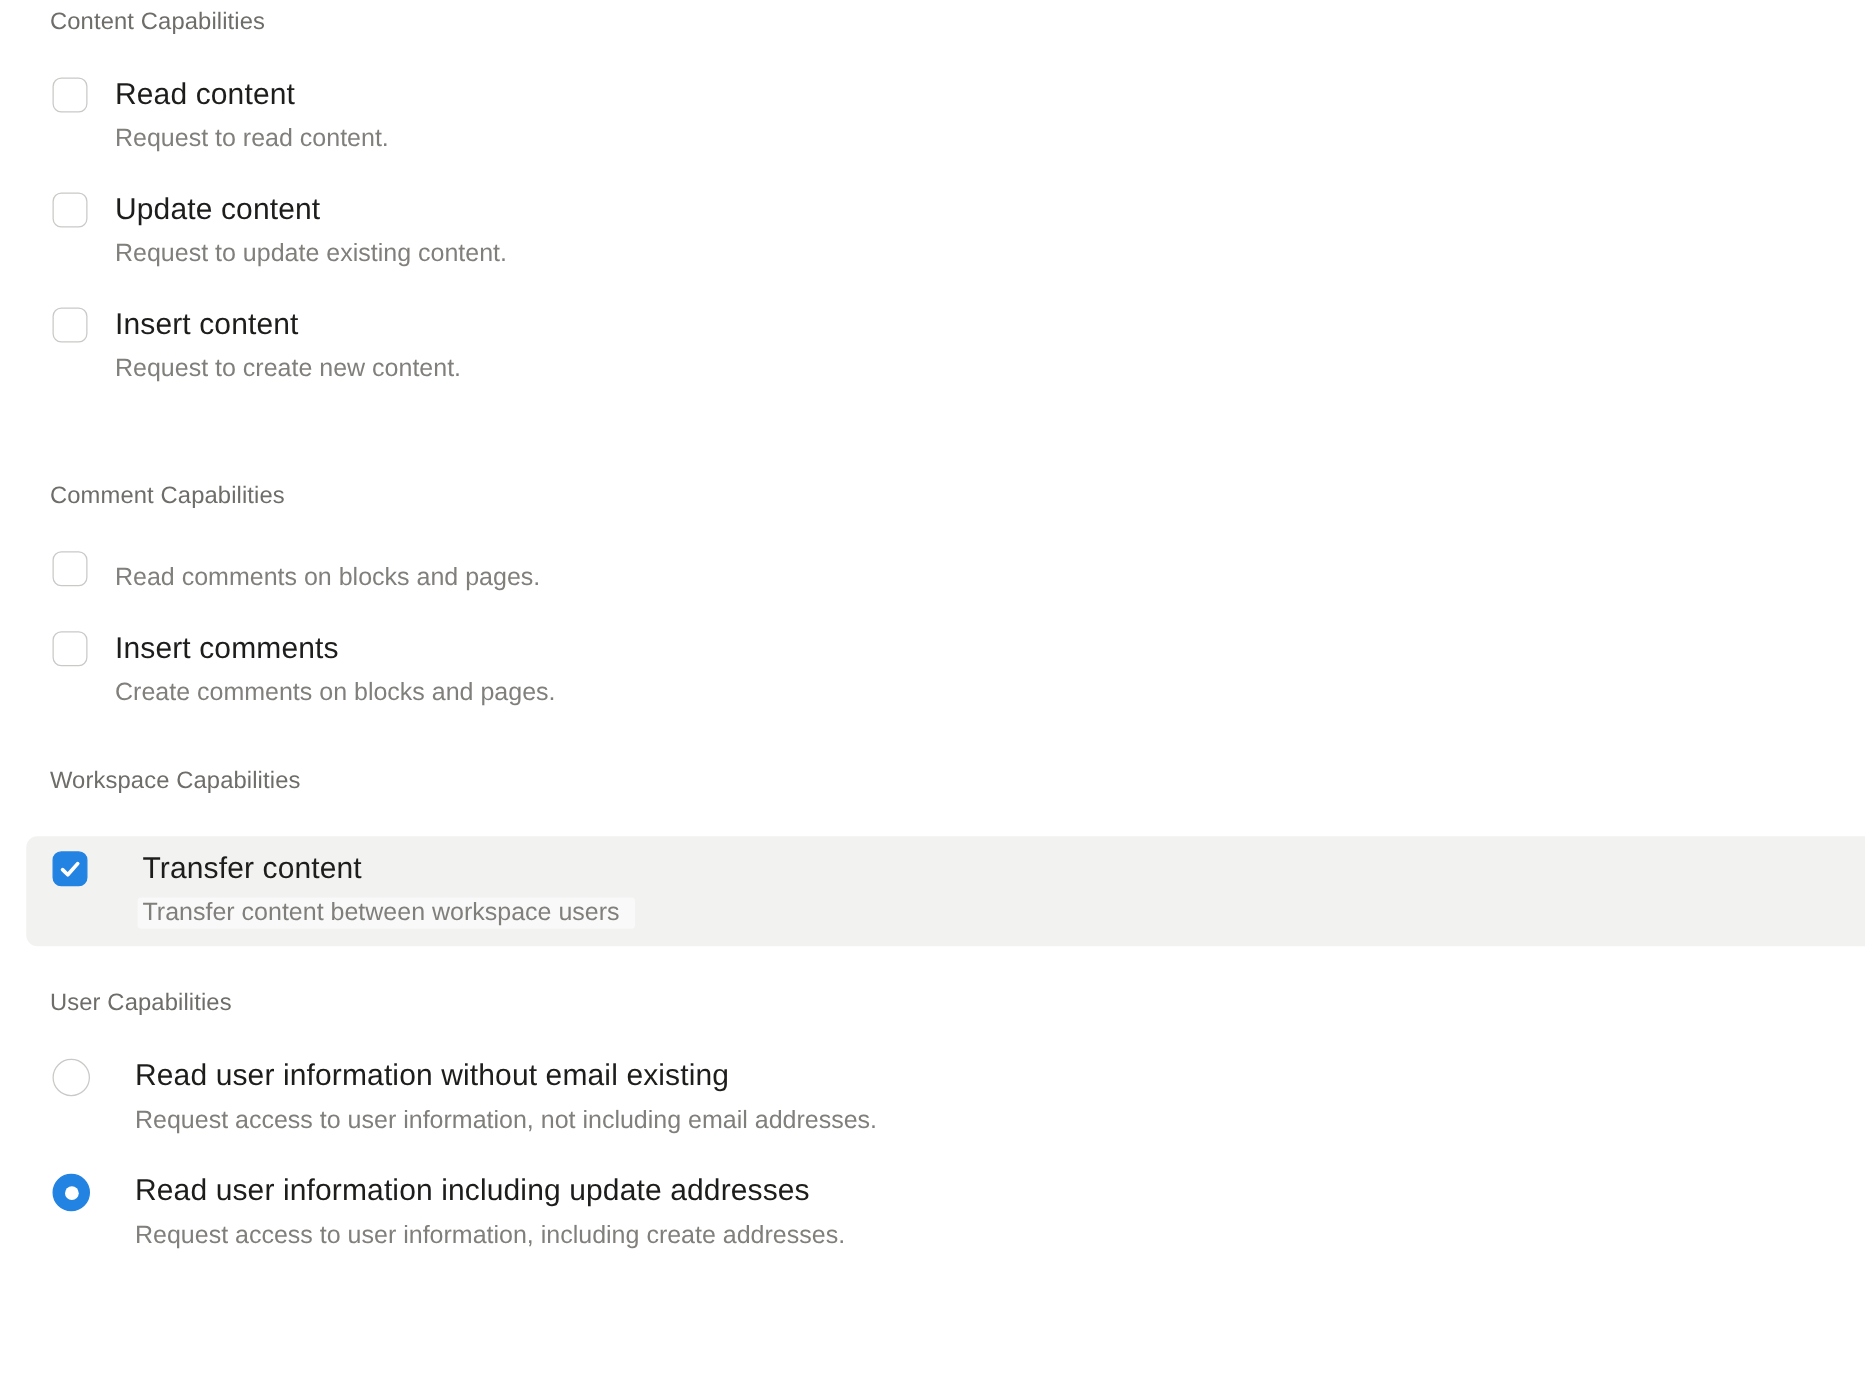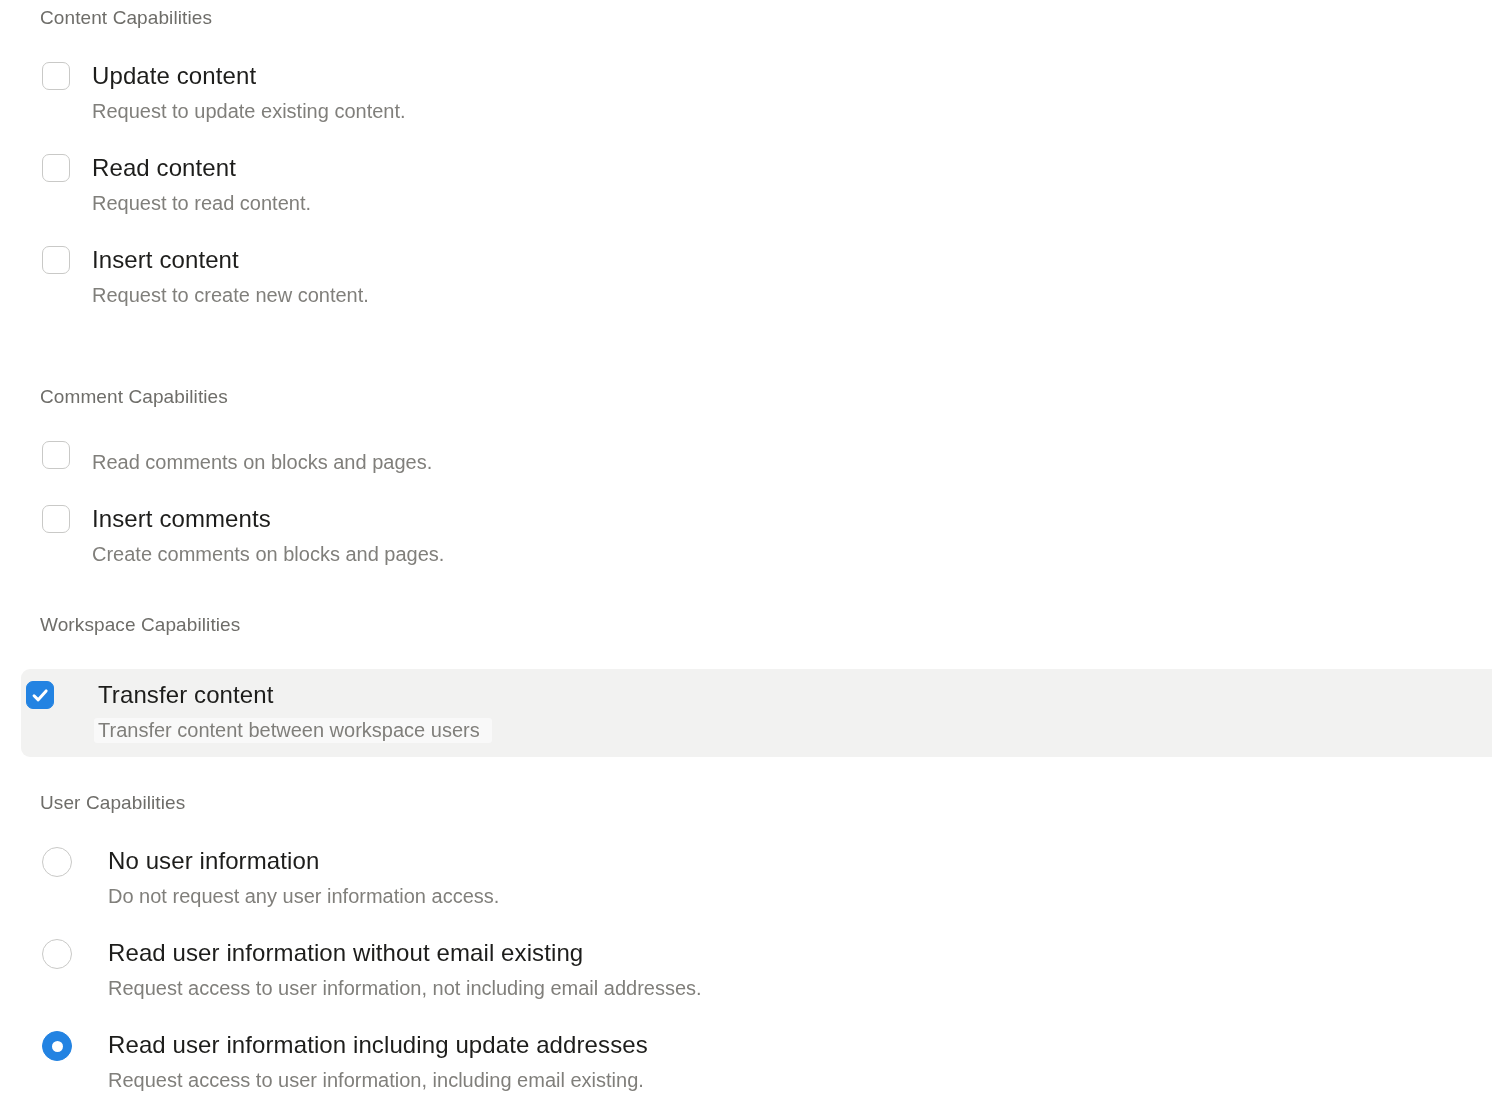--- a/index.html
+++ b/index.html
@@ -60,52 +60,52 @@
     color:var(--label-text);letter-spacing:.1px;cursor:pointer;
   }
   .row-desc{
     font-size:20px;line-height:24px;font-weight:400;
     color:var(--secondary-text);margin-top:9px;
   }
   .ws-row{
     margin:0 0 0 21px;
     background:var(--highlight-bg);
     border-radius:9px 0 0 9px;
-    padding:12px 0 15px 5px;
+    padding:12px 0 15px 21px;
     display:flex;align-items:flex-start;
   }
   .desc-hl{
     background:rgba(255,255,255,.55);
     border-radius:3px;
     padding:1px 12px 2px 4px;margin-left:-4px;
   }
 </style>
 </head>
 <body>
 
 <div class="section sec-content">
   <div class="section-heading">Content Capabilities</div>
 
   <div class="row">
     <span class="checkbox">
       
     </span>
     <div>
-      <div class="row-label">Update content</div>
-      <div class="row-desc">Request to update existing content.</div>
+      <div class="row-label">Read content</div>
+      <div class="row-desc">Request to read content.</div>
     </div>
   </div>
 
   <div class="row">
     <span class="checkbox">
       
     </span>
     <div>
-      <div class="row-label">Read content</div>
-      <div class="row-desc">Request to read content.</div>
+      <div class="row-label">Update content</div>
+      <div class="row-desc">Request to update existing content.</div>
     </div>
   </div>
 
   <div class="row">
     <span class="checkbox">
       
     </span>
     <div>
       <div class="row-label">Insert content</div>
       <div class="row-desc">Request to create new content.</div>
@@ -148,42 +148,33 @@
     <div style="margin-left:22px">
       <div class="row-label">Transfer content</div>
       <div class="row-desc"><span class="desc-hl">Transfer content between workspace users</span></div>
     </div>
   </div>
 </div>
 
 <div class="section sec-user">
   <div class="section-heading">User Capabilities</div>
 
-  <div class="row">
-    <span class="radio">
-      
-    </span>
-    <div>
-      <div class="row-label">No user information</div>
-      <div class="row-desc">Do not request any user information access.</div>
-    </div>
-  </div>
 
   <div class="row">
     <span class="radio">
       
     </span>
     <div>
       <div class="row-label">Read user information without email existing</div>
       <div class="row-desc">Request access to user information, not including email addresses.</div>
     </div>
   </div>
 
   <div class="row">
     <span class="radio on">
       <span class="radio-dot"></span>
     </span>
     <div>
       <div class="row-label">Read user information including update addresses</div>
-      <div class="row-desc">Request access to user information, including email existing.</div>
+      <div class="row-desc">Request access to user information, including create addresses.</div>
     </div>
   </div>
 </div>
 
 </body></html>

